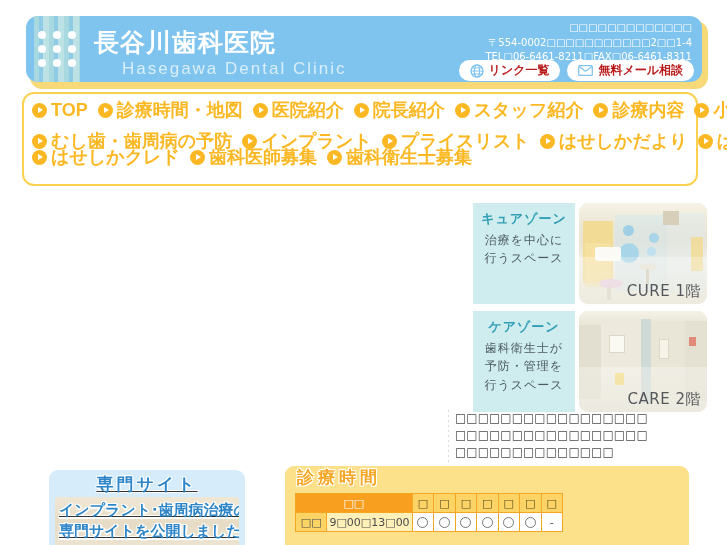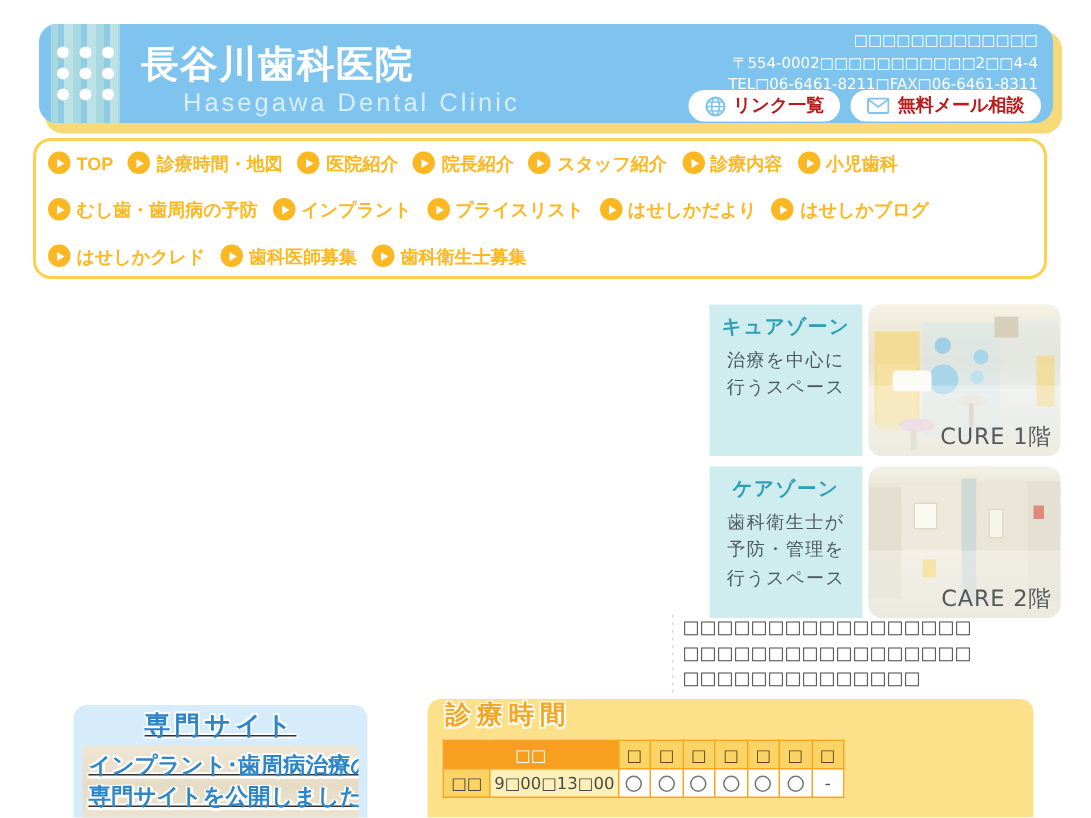--- a/index.html
+++ b/index.html
@@ -129,21 +129,21 @@
   }
   .nav-row {
     position: absolute;
     left: 8px;
     display: flex;
     align-items: center;
     flex-wrap: nowrap;
   }
   .nav-row.r1 { top: 7px; }
   .nav-row.r2 { top: 38px; }
-  .nav-row.r3 { top: 69px; }
+  .nav-row.r3 { top: 54px; }
   .nav-item {
     display: flex;
     align-items: center;
     gap: 4px;
     margin-right: 10px;
     white-space: nowrap;
     cursor: pointer;
   }
   .nav-bullet {
     width: 15px; height: 15px;
@@ -157,21 +157,21 @@
   .nav-bullet::after {
     content: "";
     display: block;
     width: 0; height: 0;
     border-left: 5px solid #ffffff;
     border-top: 3.5px solid transparent;
     border-bottom: 3.5px solid transparent;
     margin-left: 2px;
   }
   .nav-label {
-    font-size: 12px;
+    font-size: 18px;
     font-weight: bold;
     color: #fcb823;
     font-family: "DejaVu Sans", sans-serif;
     line-height: 1;
   }
   .nav-label.latin { font-family: "Liberation Sans", sans-serif; }
 
   
   .zones {
     position: absolute;
@@ -394,21 +394,21 @@
           <i></i>
           <i></i>
           <i></i>
       </div>
 
       <div class="clinic-name-ja">長谷川歯科医院</div>
       <div class="clinic-name-en">Hasegawa Dental Clinic</div>
 
       <div class="addr-block">
         <div class="tofu">□□□□□□□□□□□□□</div>
-        <div class="tofu">〒554-0002□□□□□□□□□□□2□□4-4</div>
+        <div class="tofu">〒554-0002□□□□□□□□□□□2□□1-4</div>
         <div class="tofu">TEL□06-6461-8211□FAX□06-6461-8311</div>
       </div>
 
       <div class="hdr-buttons">
         <div class="pill">
           <span>
             <svg width="14" height="14" viewBox="0 0 14 14">
               <circle cx="7" cy="7" r="6" fill="none" stroke="#7fc4ee" stroke-width="1.4"></circle>
               <ellipse cx="7" cy="7" rx="2.6" ry="6" fill="none" stroke="#7fc4ee" stroke-width="1.1"></ellipse>
               <line x1="1" y1="7" x2="13" y2="7" stroke="#7fc4ee" stroke-width="1.1"></line>

